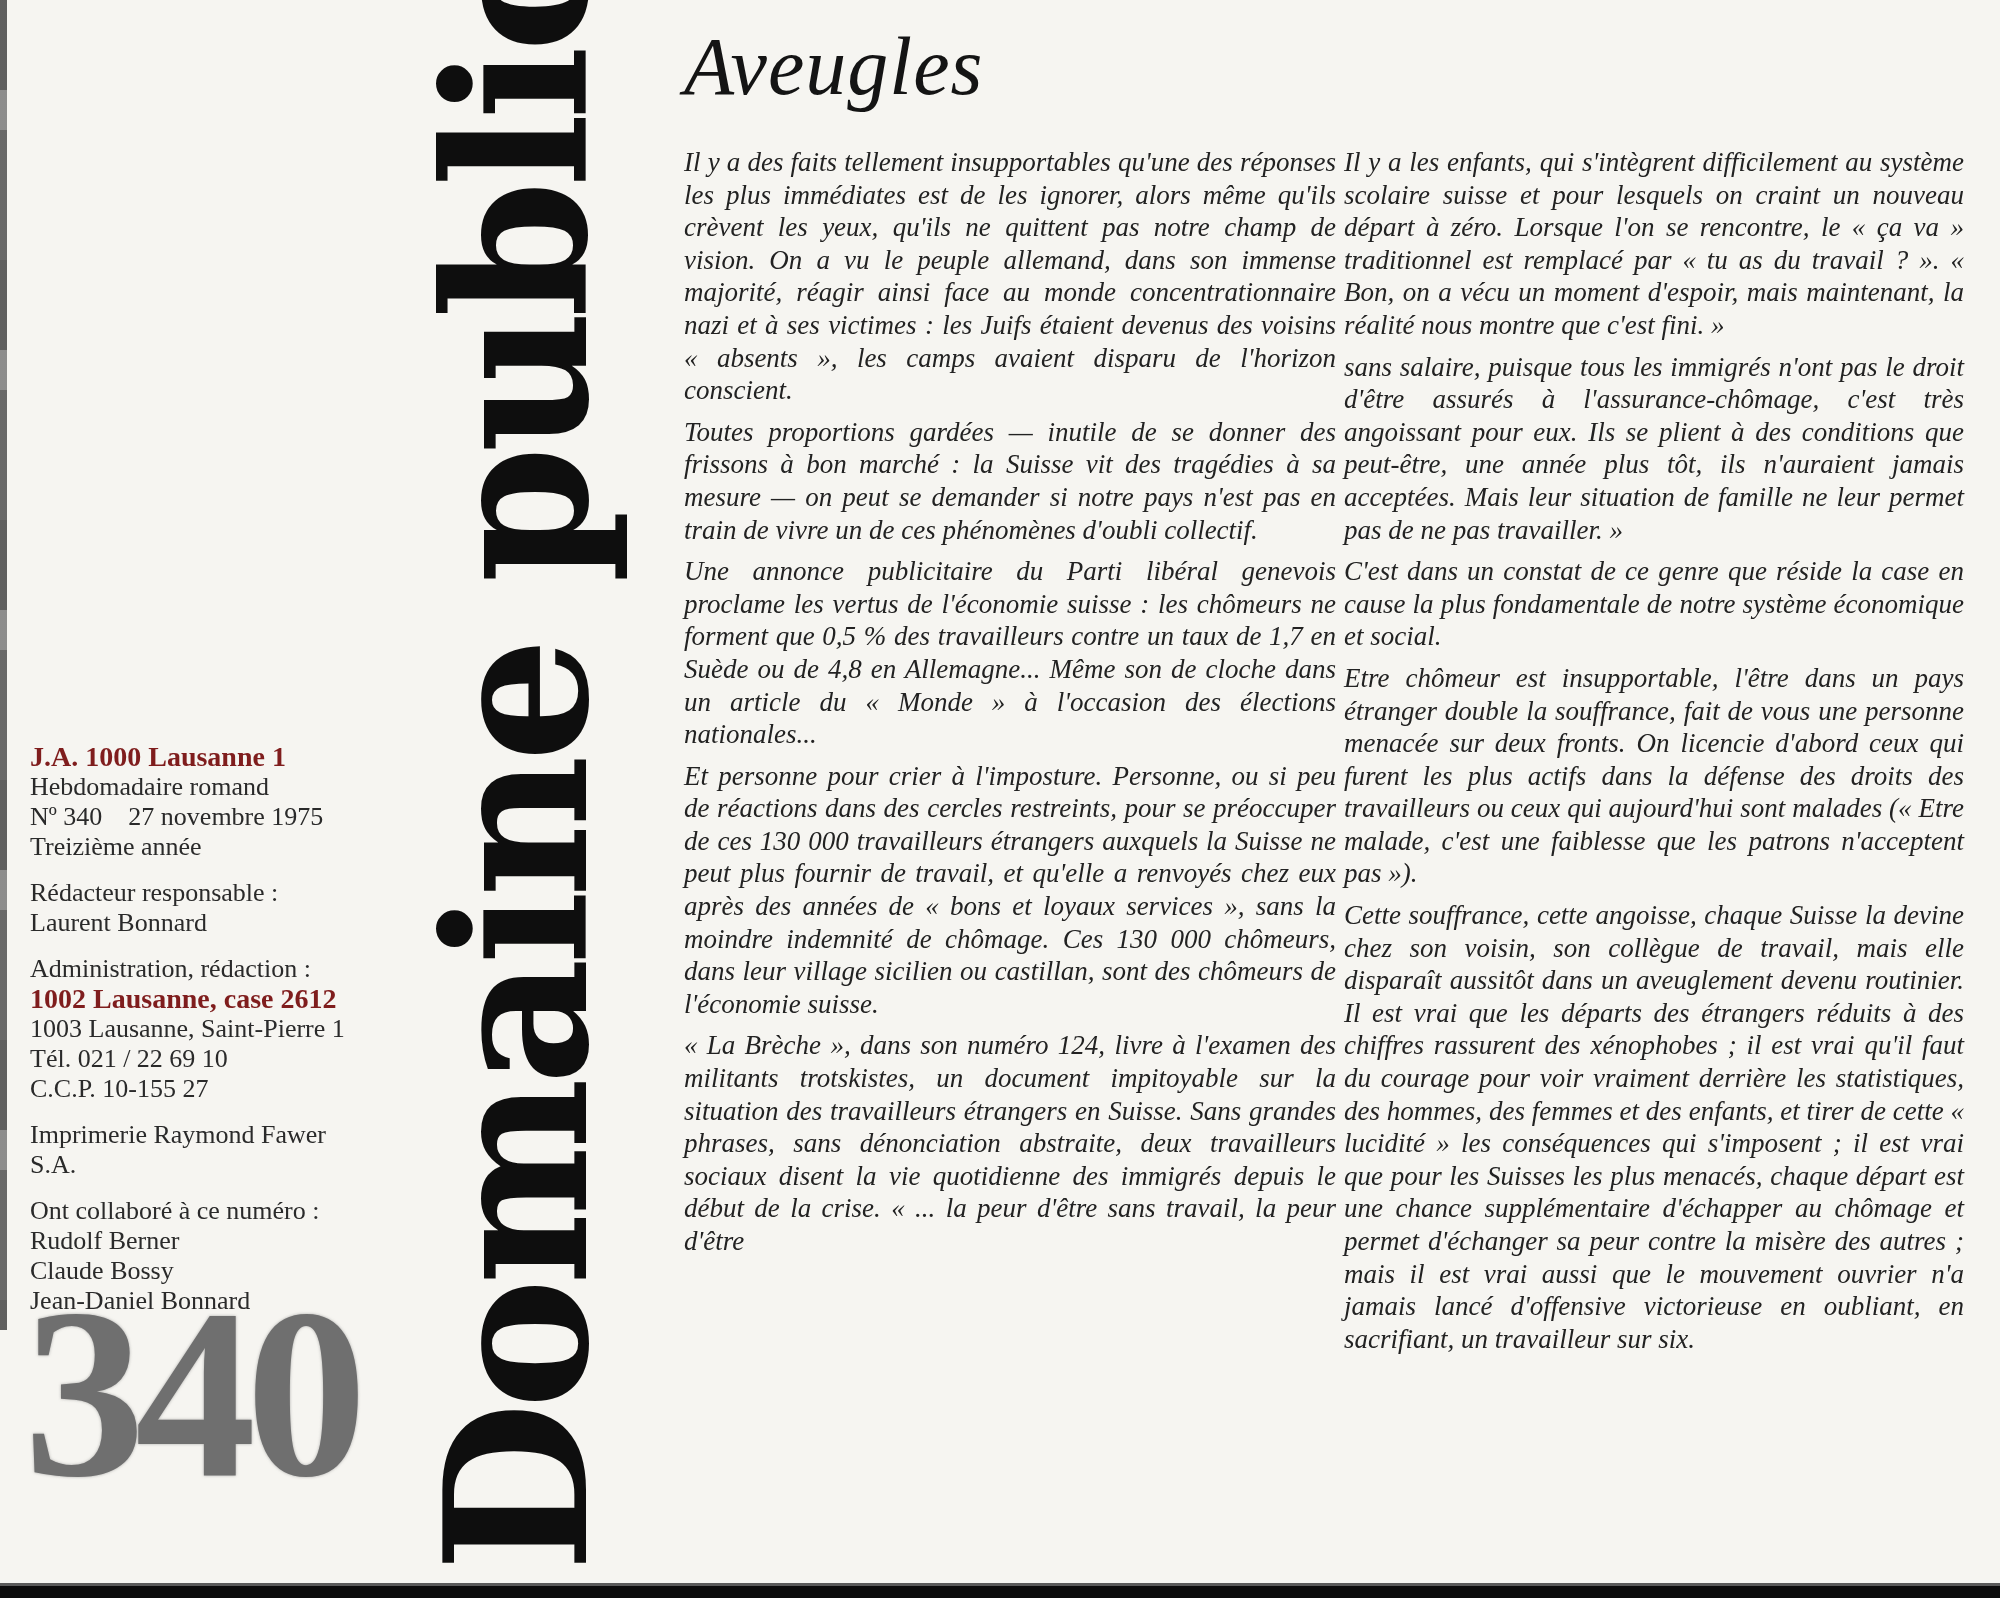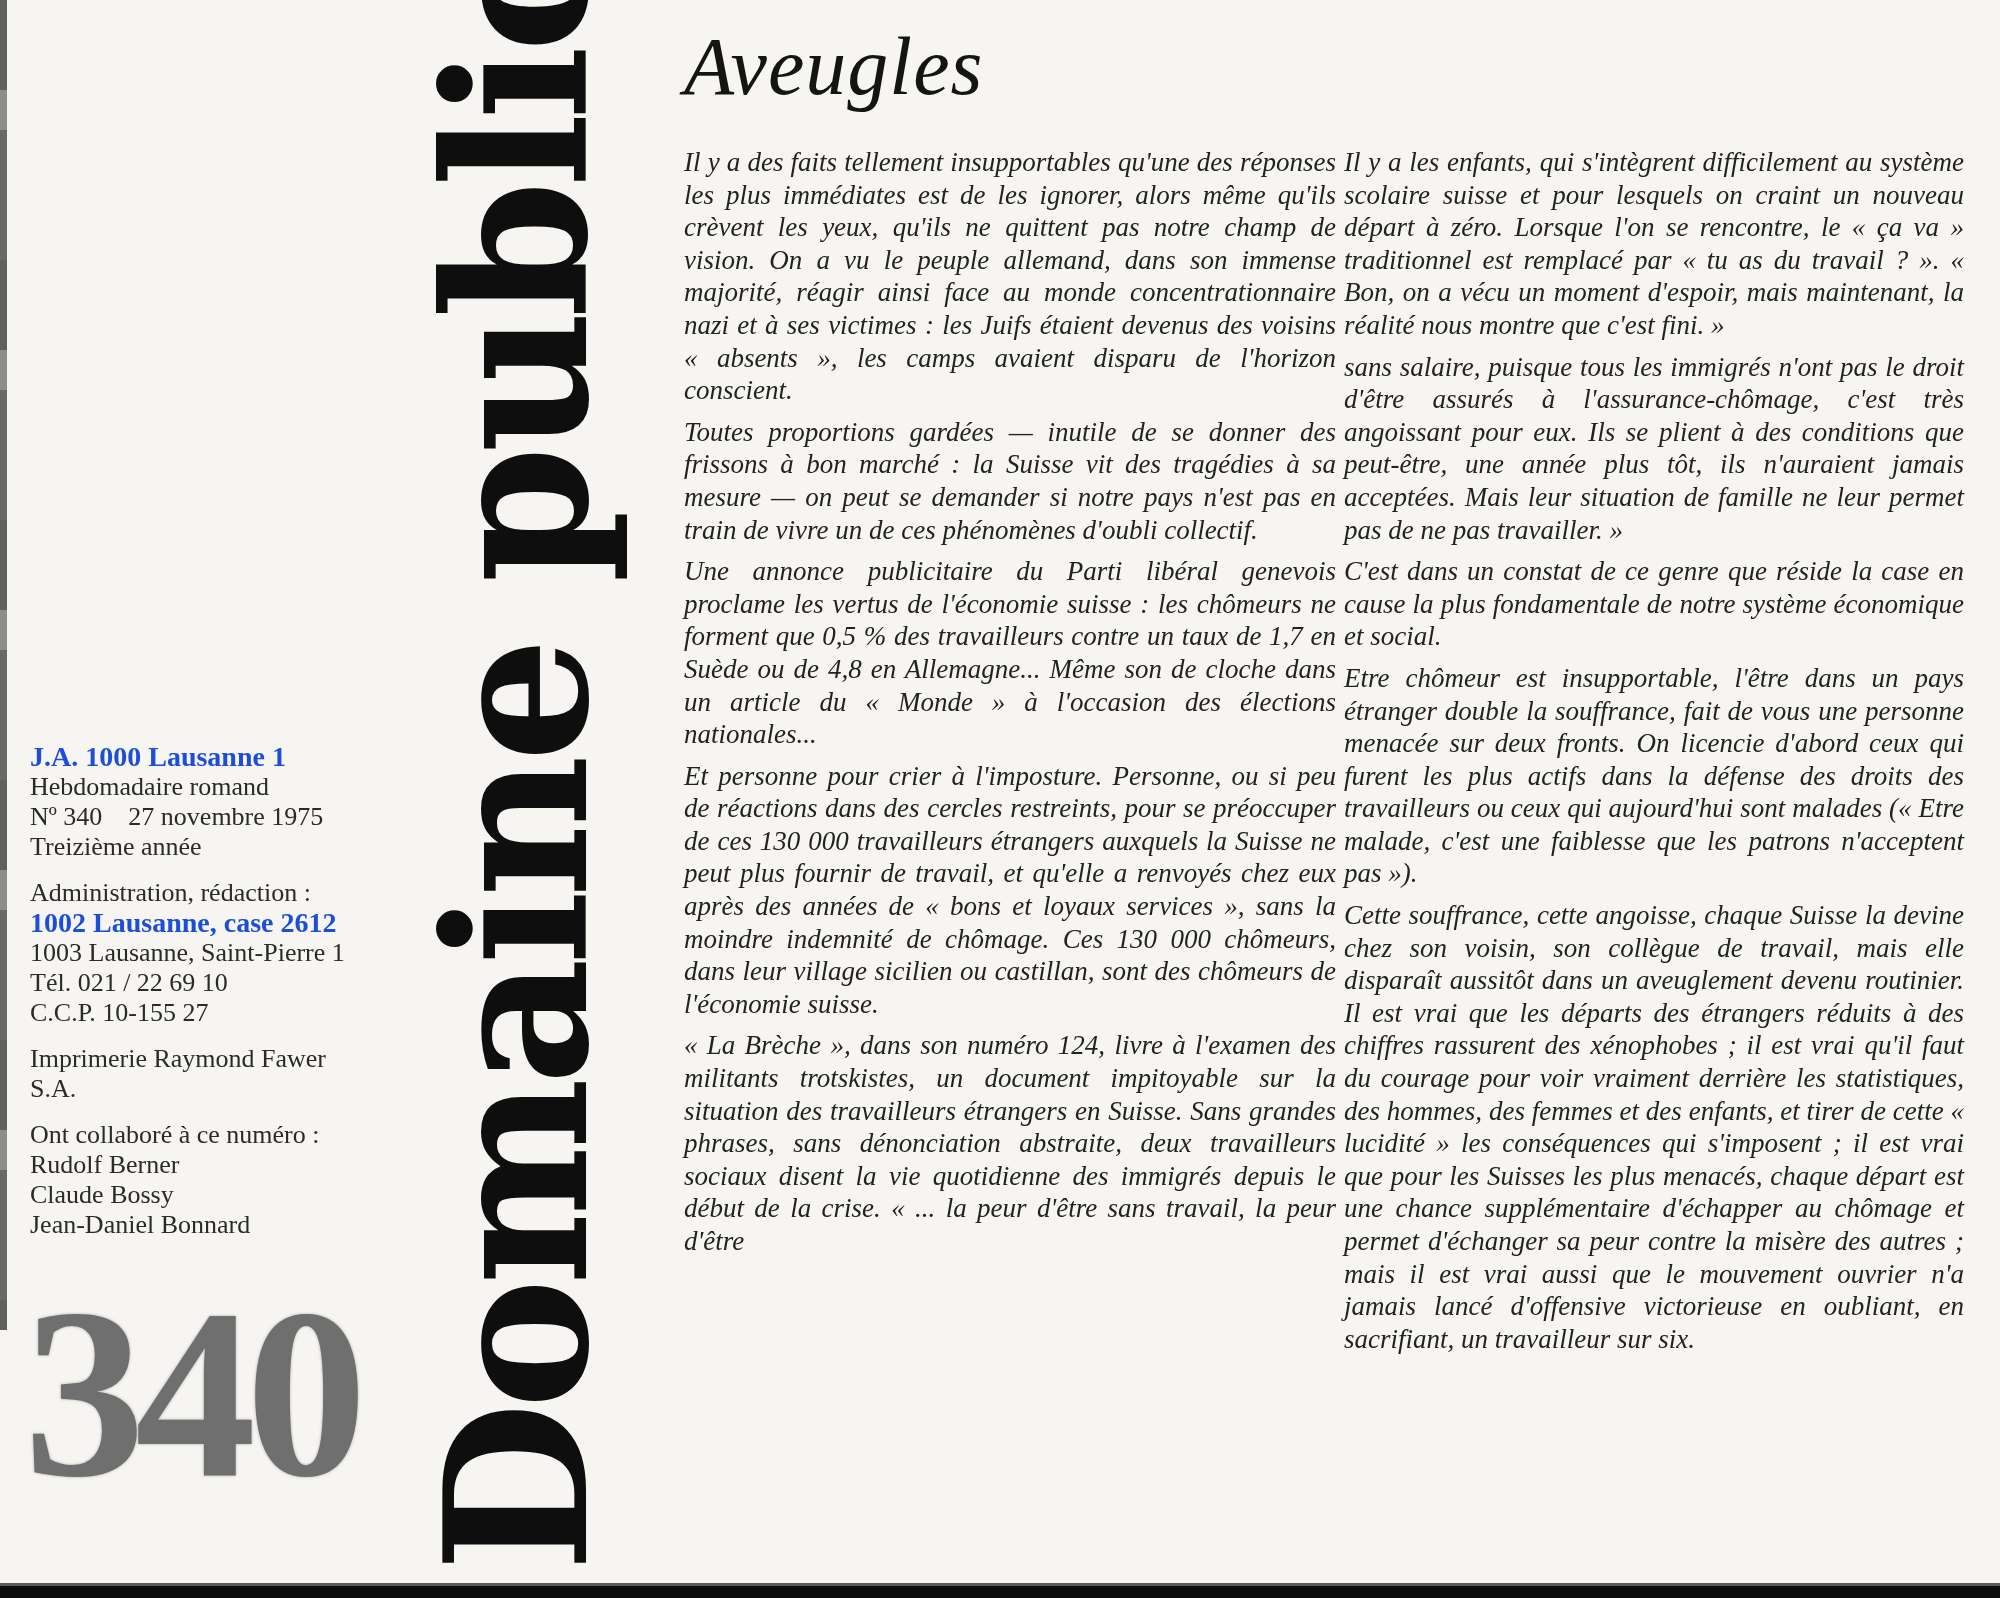--- a/index.html
+++ b/index.html
@@ -46,21 +46,21 @@
     letter-spacing:-10px;
     color:#6f6f6f;
     text-shadow:0 0 3px rgba(110,110,110,.55);
   }
   
   .sidebar{
     position:absolute;left:30px;top:742px;width:340px;
     font-size:26px;line-height:30px;color:#2a2a2a;
   }
   .sidebar .block{margin-bottom:16px;}
-  .sidebar .bold{font-weight:bold;font-size:28px;color:#1d4ed8;}
+  .sidebar .bold{font-weight:bold;font-size:28px;color:#7f1d1d;}
   .sidebar .issue-line .sp{display:inline-block;width:26px;}
   
   .article-title{
     position:absolute;left:684px;top:22px;
     font-style:italic;
     font-size:82px;
     line-height:1.1;
     color:#141414;
     letter-spacing:1px;
   }
@@ -84,20 +84,24 @@
   <div class="scan-edge"></div>
 
   <div class="masthead">Domaine public</div>
 
   <div class="sidebar">
     <div class="block">
       <div class="bold">J.A. 1000 Lausanne 1</div>
       <div>Hebdomadaire romand</div>
       <div class="issue-line"><span>Nº 340</span><span class="sp"></span><span>27 novembre 1975</span></div>
       <div>Treizième année</div>
+    </div>
+    <div class="block">
+      <div>Rédacteur responsable :</div>
+      <div>Laurent Bonnard</div>
     </div>
     <div class="block">
       <div>Administration, rédaction :</div>
       <div class="bold">1002 Lausanne, case 2612</div>
       <div>1003 Lausanne, Saint-Pierre 1</div>
       <div>Tél. 021 / 22 69 10</div>
       <div>C.C.P. 10-155 27</div>
     </div>
     <div class="block">
       <div>Imprimerie Raymond Fawer S.A.</div>

